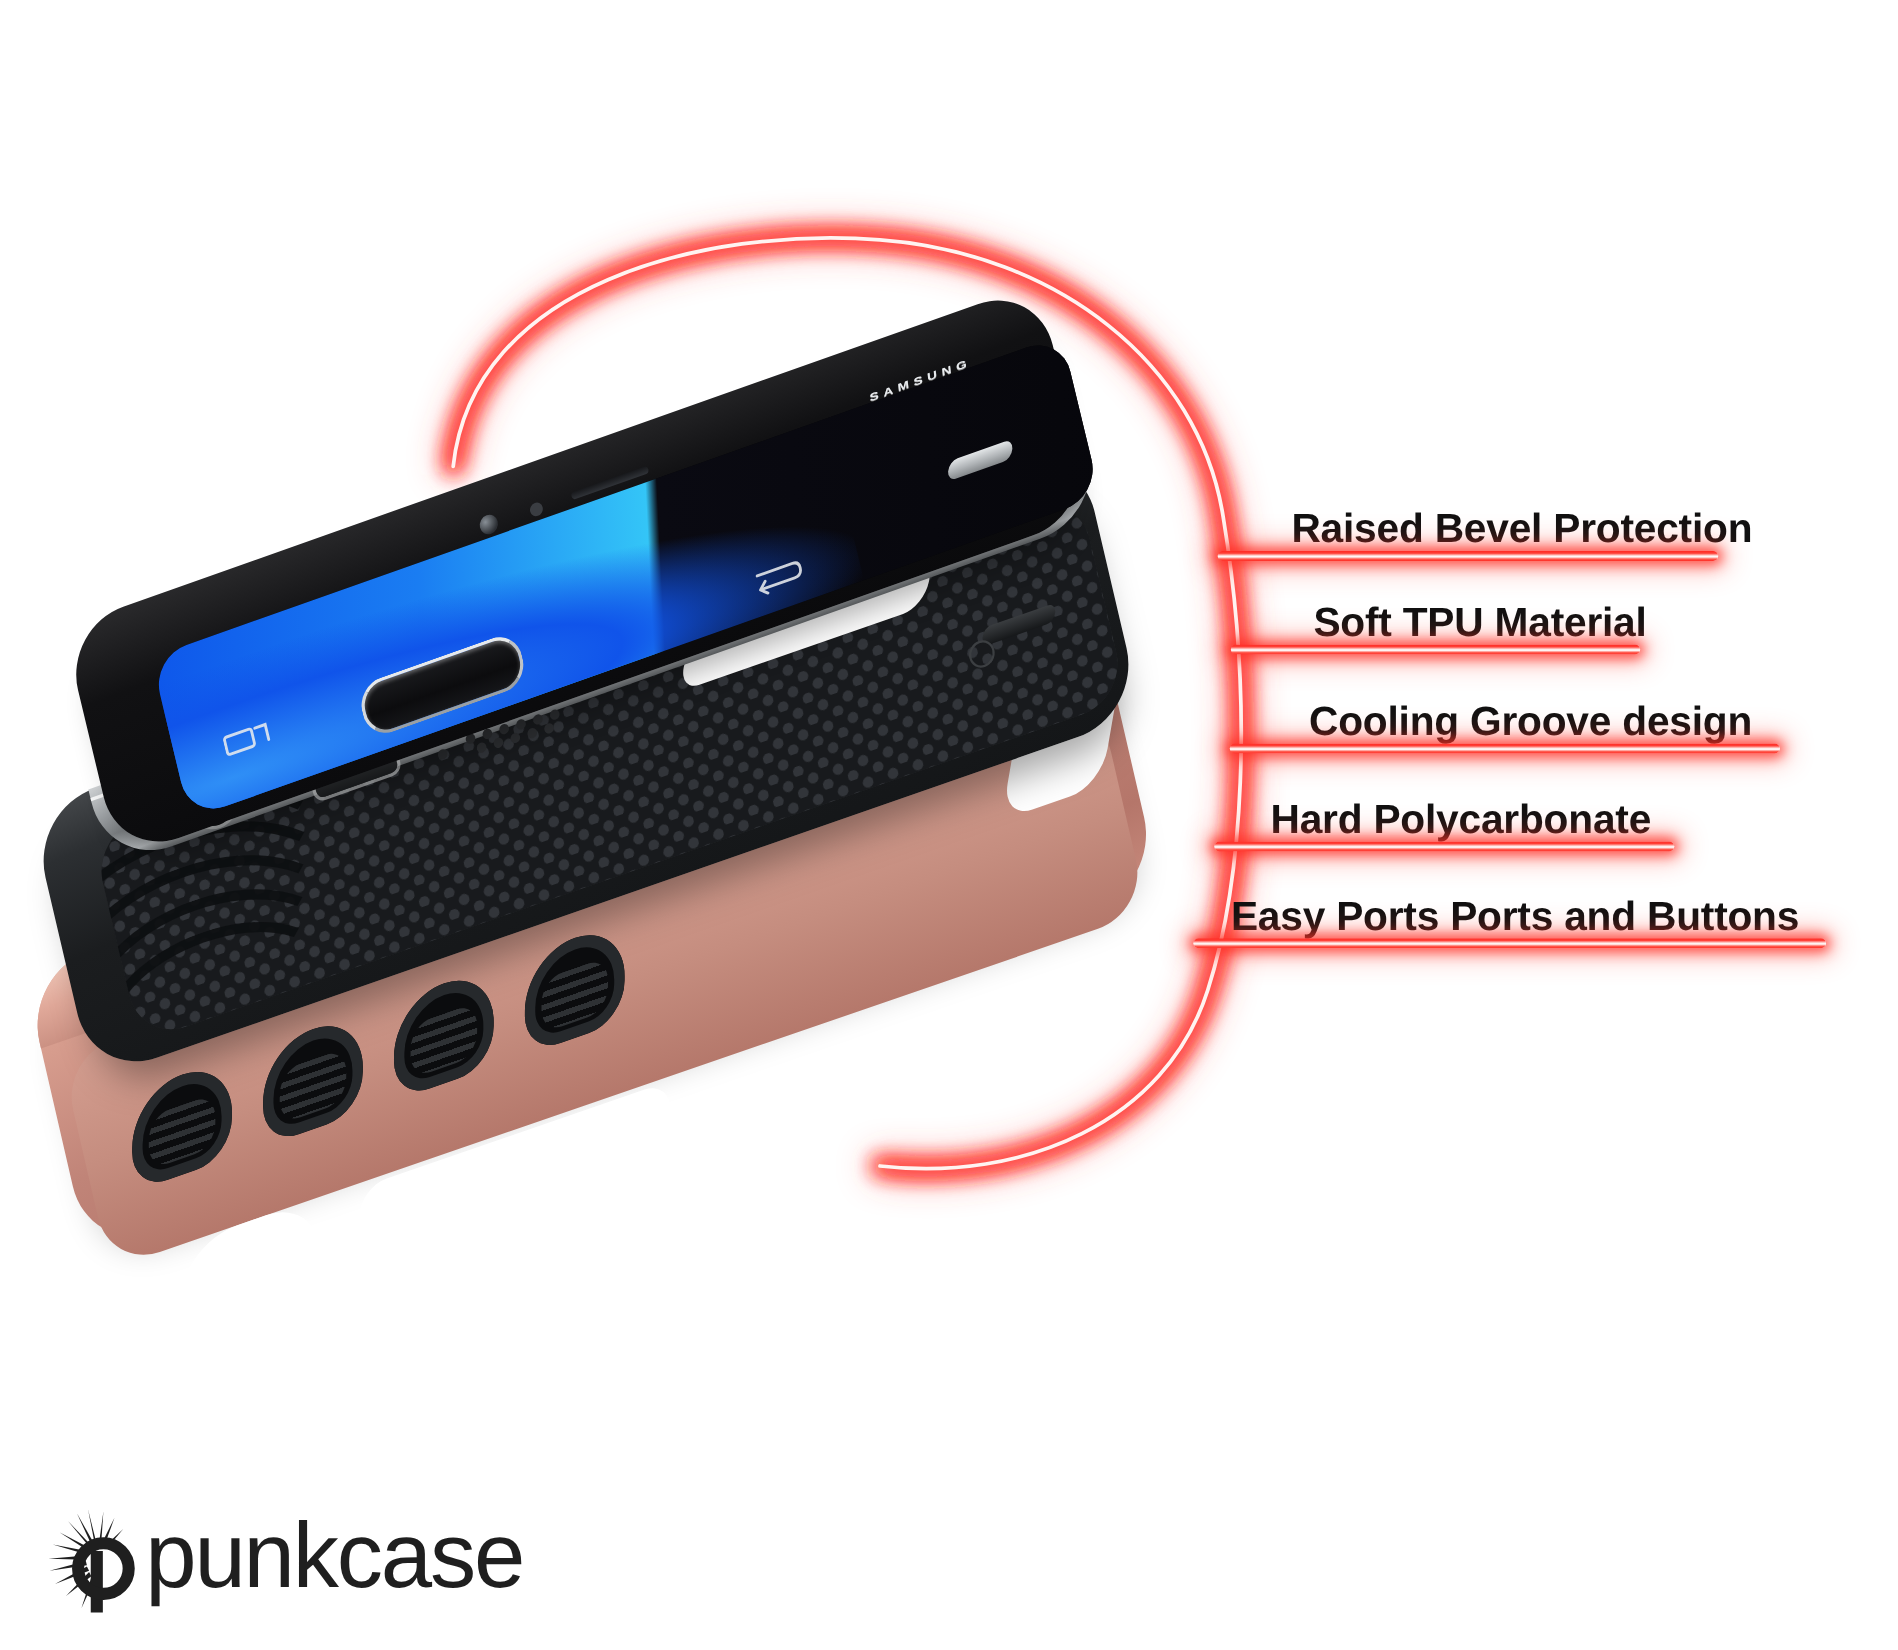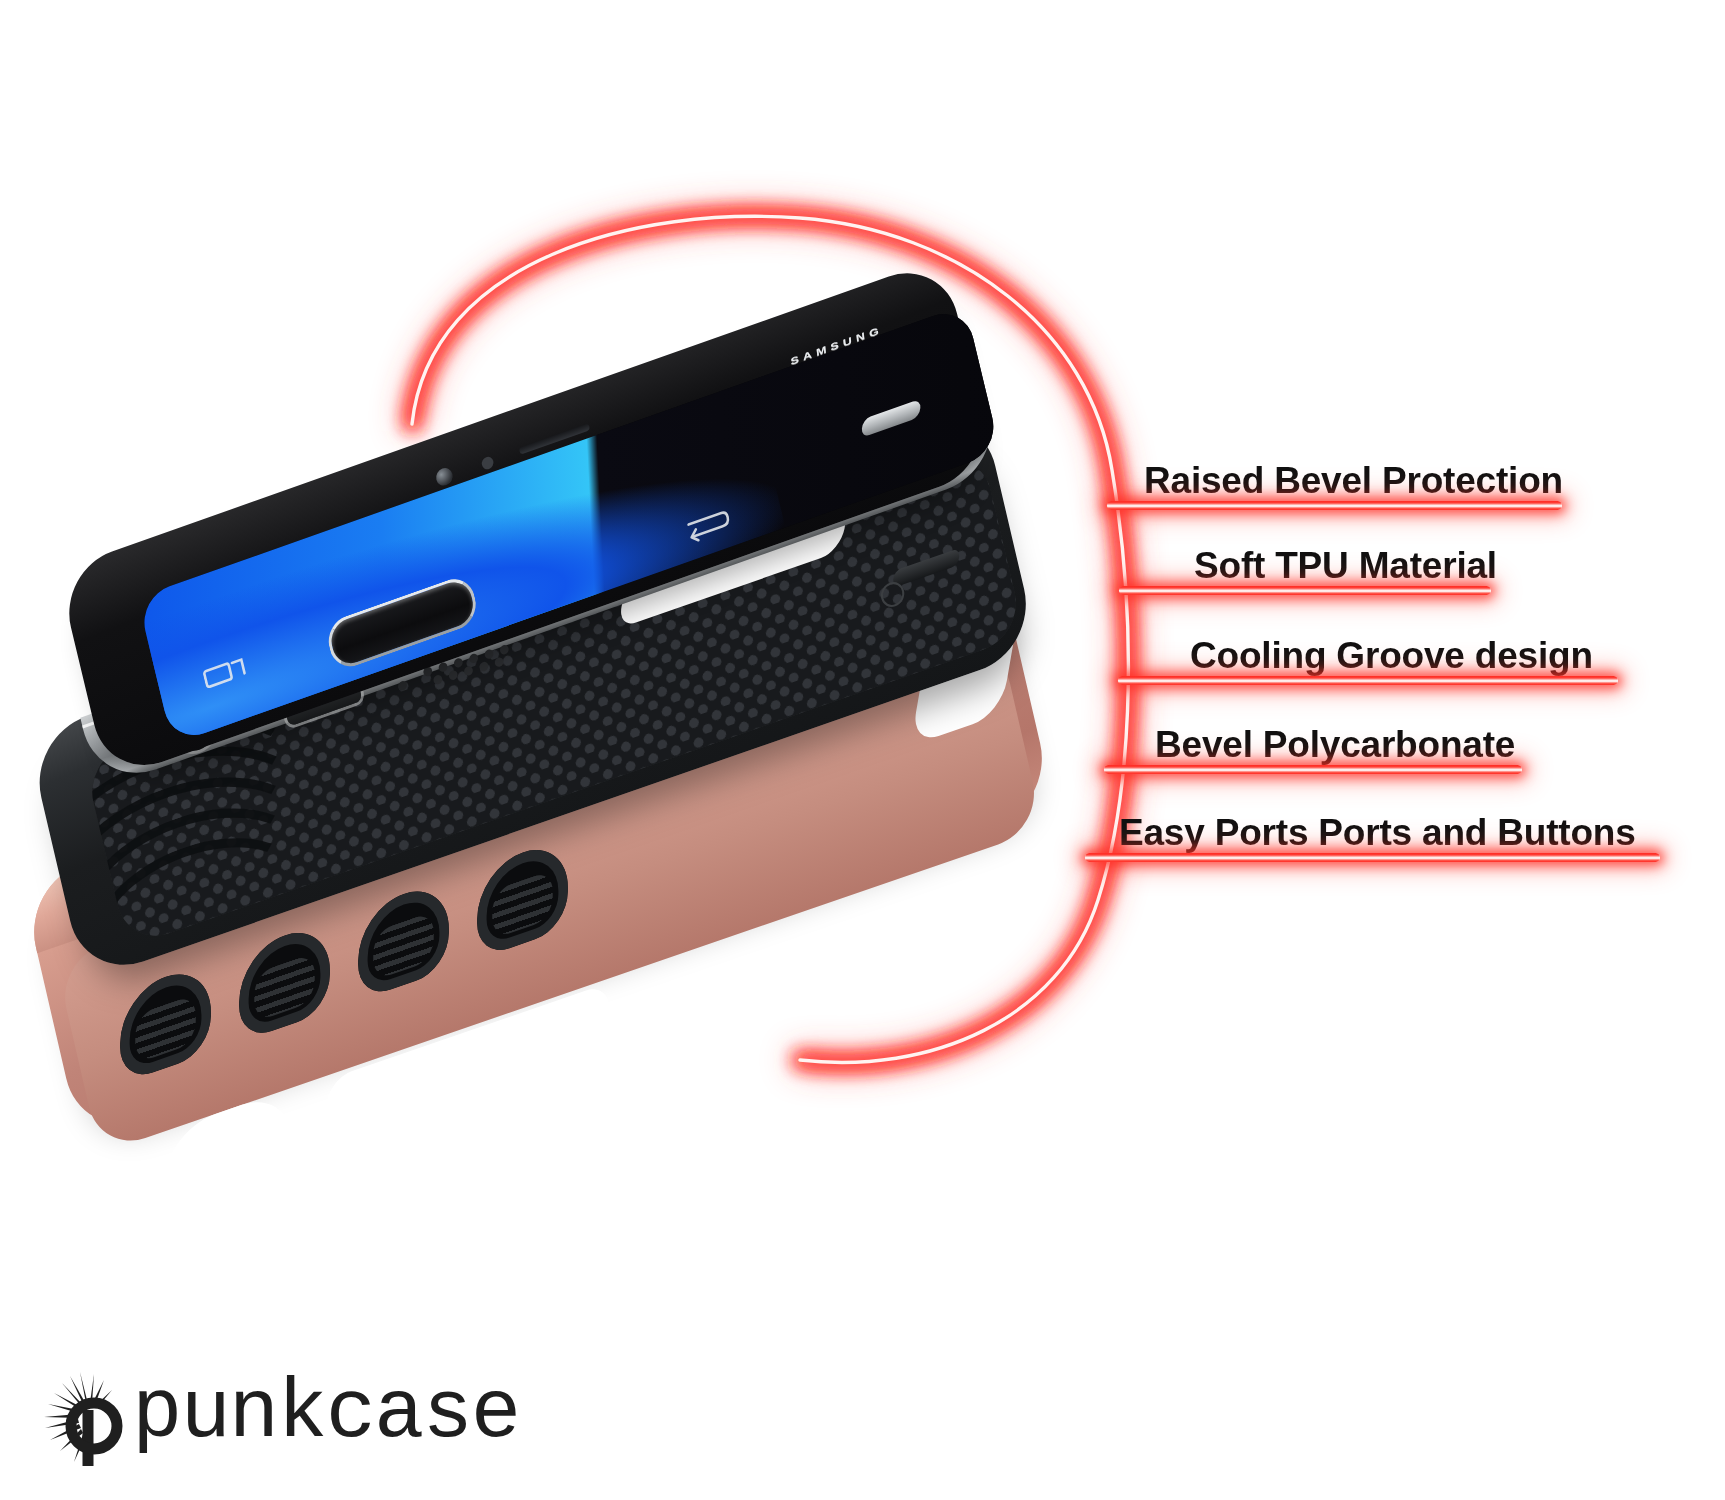--- a/index.html
+++ b/index.html
@@ -186,21 +186,21 @@
   .pc-cut{position:absolute;background:#ffffff;}
   .pc-cut-a{left:86px;bottom:-54px;width:140px;height:112px;border-radius:56px 56px 20px 20px;transform:skewX(-16deg);}
   .pc-cut-b{left:258px;bottom:-66px;width:300px;height:120px;border-radius:26px;transform:skewX(-16deg);}
   .pc-cut-c{right:172px;top:-22px;width:118px;height:78px;border-radius:48px;transform:skewX(-24deg);}
   .pc-cut-d{right:36px;top:54px;width:96px;height:116px;border-radius:30px;transform:skewX(-24deg);}
 
   
   #brand{position:absolute;left:36px;top:1368px;height:104px;}
   .pk-word{
     position:absolute;left:96px;top:-2px;
-    font-family:Liberation Mono, monospace;font-size:84px;color:#1f1f1f;letter-spacing:-2px;
+    font-family:Liberation Sans, sans-serif;font-size:84px;color:#1f1f1f;letter-spacing:-2px;
   }
   .pk-word b{font-weight:400;}
   #spikes{position:absolute;left:0;top:2px;}
 
   
   #badge{position:absolute;left:1130px;top:1232px;width:580px;height:180px;}
   .dia{position:absolute;width:96px;height:96px;transform:rotate(45deg);border-radius:8px;}
   .dia-a{left:0;top:12px;background:#f8524a;}
   .dia-b{left:22px;top:44px;background:#f41d18;}
   .badge-t1{
@@ -333,33 +333,33 @@
             <path d="M14 13 L8 19 L14 24" fill="none" stroke="#e8ebee" stroke-width="2.6" stroke-linecap="round" stroke-linejoin="round"></path>
           </svg>
         </div>
 
         <div class="ph-side-btn"></div>
       </div>
     </div>
   </div>
 
   <div class="callout" id="co1" style="left: 1107px; top: 448px; width: 455px; height: 62px;">
-    <span class="ctext" style="font-size: 37px; left: 37px;">Raised Bevel Protection</span>
+    <span class="ctext" style="font-size: 37px; left: 67px;">Raised Bevel Protection</span>
     <span class="cline" style="width: 455px;"></span>
   </div>
   <div class="callout" id="co2" style="left: 1119px; top: 533px; width: 372px; height: 62px;">
     <span class="ctext" style="font-size: 37px; left: 75px;">Soft TPU Material</span>
     <span class="cline" style="width: 372px;"></span>
   </div>
   <div class="callout" id="co3" style="left: 1118px; top: 623px; width: 500px; height: 62px;">
     <span class="ctext" style="font-size: 37px; left: 60px; margin-left: 12px;">Cooling Groove design</span>
     <span class="cline" style="width: 500px;"></span>
   </div>
   <div class="callout" id="co4" style="left: 1104px; top: 712px; width: 418px; height: 62px;">
-    <span class="ctext" style="font-size: 37px; left: 51px;">Bevel Polycarbonate</span>
+    <span class="ctext" style="font-size: 37px; left: 51px;">Hard Polycarbonate</span>
     <span class="cline" style="width: 418px;"></span>
   </div>
   <div class="callout" id="co5" style="left: 1085px; top: 800px; width: 575px; height: 62px;">
     <span class="ctext" style="font-size: 37px; left: 34px;">Easy Ports Ports and Buttons</span>
     <span class="cline" style="width: 575px;"></span>
   </div>
 
   <div id="brand">
     <svg id="spikes" width="104" height="104" viewBox="0 0 104 104">
       <g fill="#1f1f1f">

